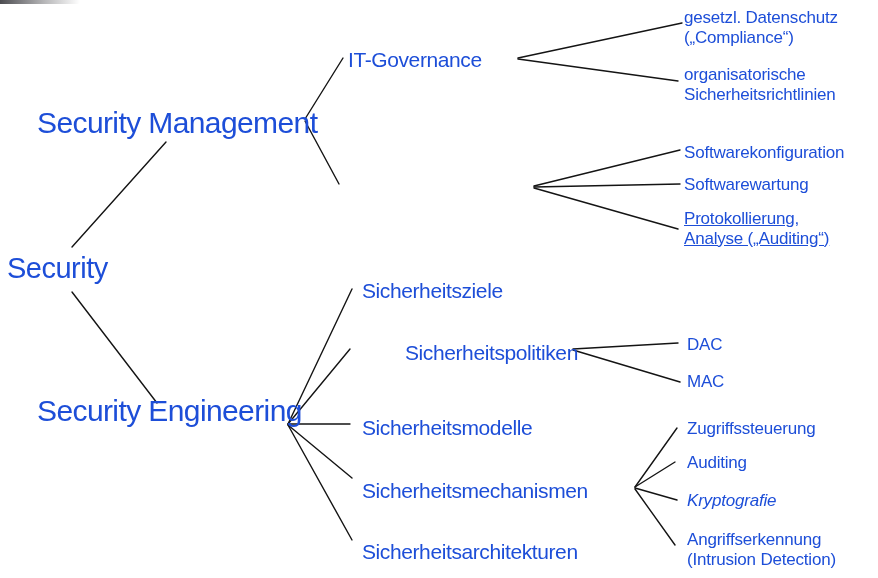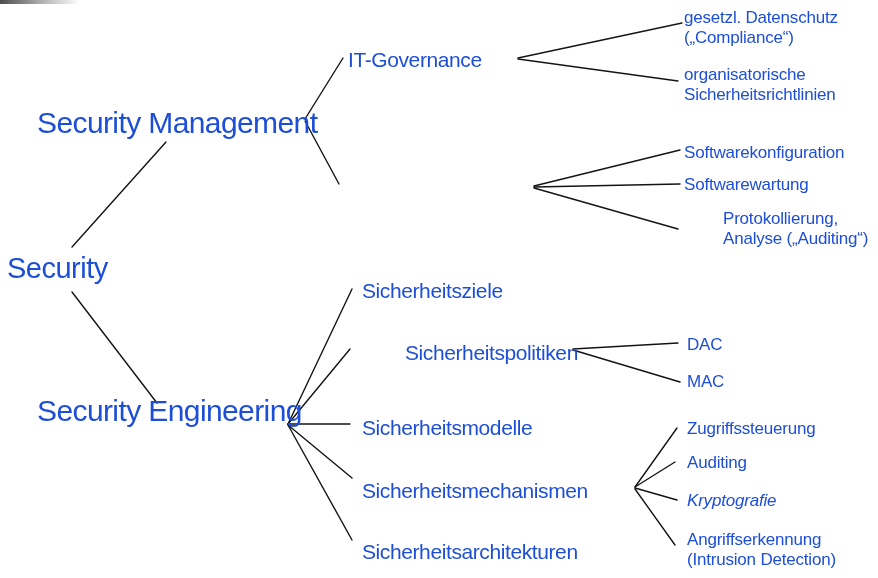--- a/index.html
+++ b/index.html
@@ -99,21 +99,21 @@
   <div class="node mid" style="left:362px; top:479px;">Sicherheitsmechanismen</div>
   <div class="node mid" style="left:362px; top:540px;">Sicherheitsarchitekturen</div>
 
   <div class="node leaf" style="left:684px; top:8px;">gesetzl. Datenschutz
 („Compliance“)</div>
   <div class="node leaf" style="left:684px; top:65px;">organisatorische
 Sicherheitsrichtlinien</div>
 
   <div class="node leaf" style="left:684px; top:143px;">Softwarekonfiguration</div>
   <div class="node leaf" style="left:684px; top:175px;">Softwarewartung</div>
-  <div class="node leaf" style="left:723px; top:209px;">Protokollierung,
+  <div class="node leaf" style="left:684px; top:209px;text-decoration:underline;">Protokollierung,
 Analyse („Auditing“)</div>
 
   <div class="node leaf" style="left:687px; top:335px;">DAC</div>
   <div class="node leaf" style="left:687px; top:372px;">MAC</div>
 
   <div class="node leaf" style="left:687px; top:419px;">Zugriffssteuerung</div>
   <div class="node leaf" style="left:687px; top:453px;">Auditing</div>
   <div class="node leaf" style="left:687px; top:491px;font-style:italic;">Kryptografie</div>
   <div class="node leaf" style="left:687px; top:530px;">Angriffserkennung
 (Intrusion Detection)</div>

